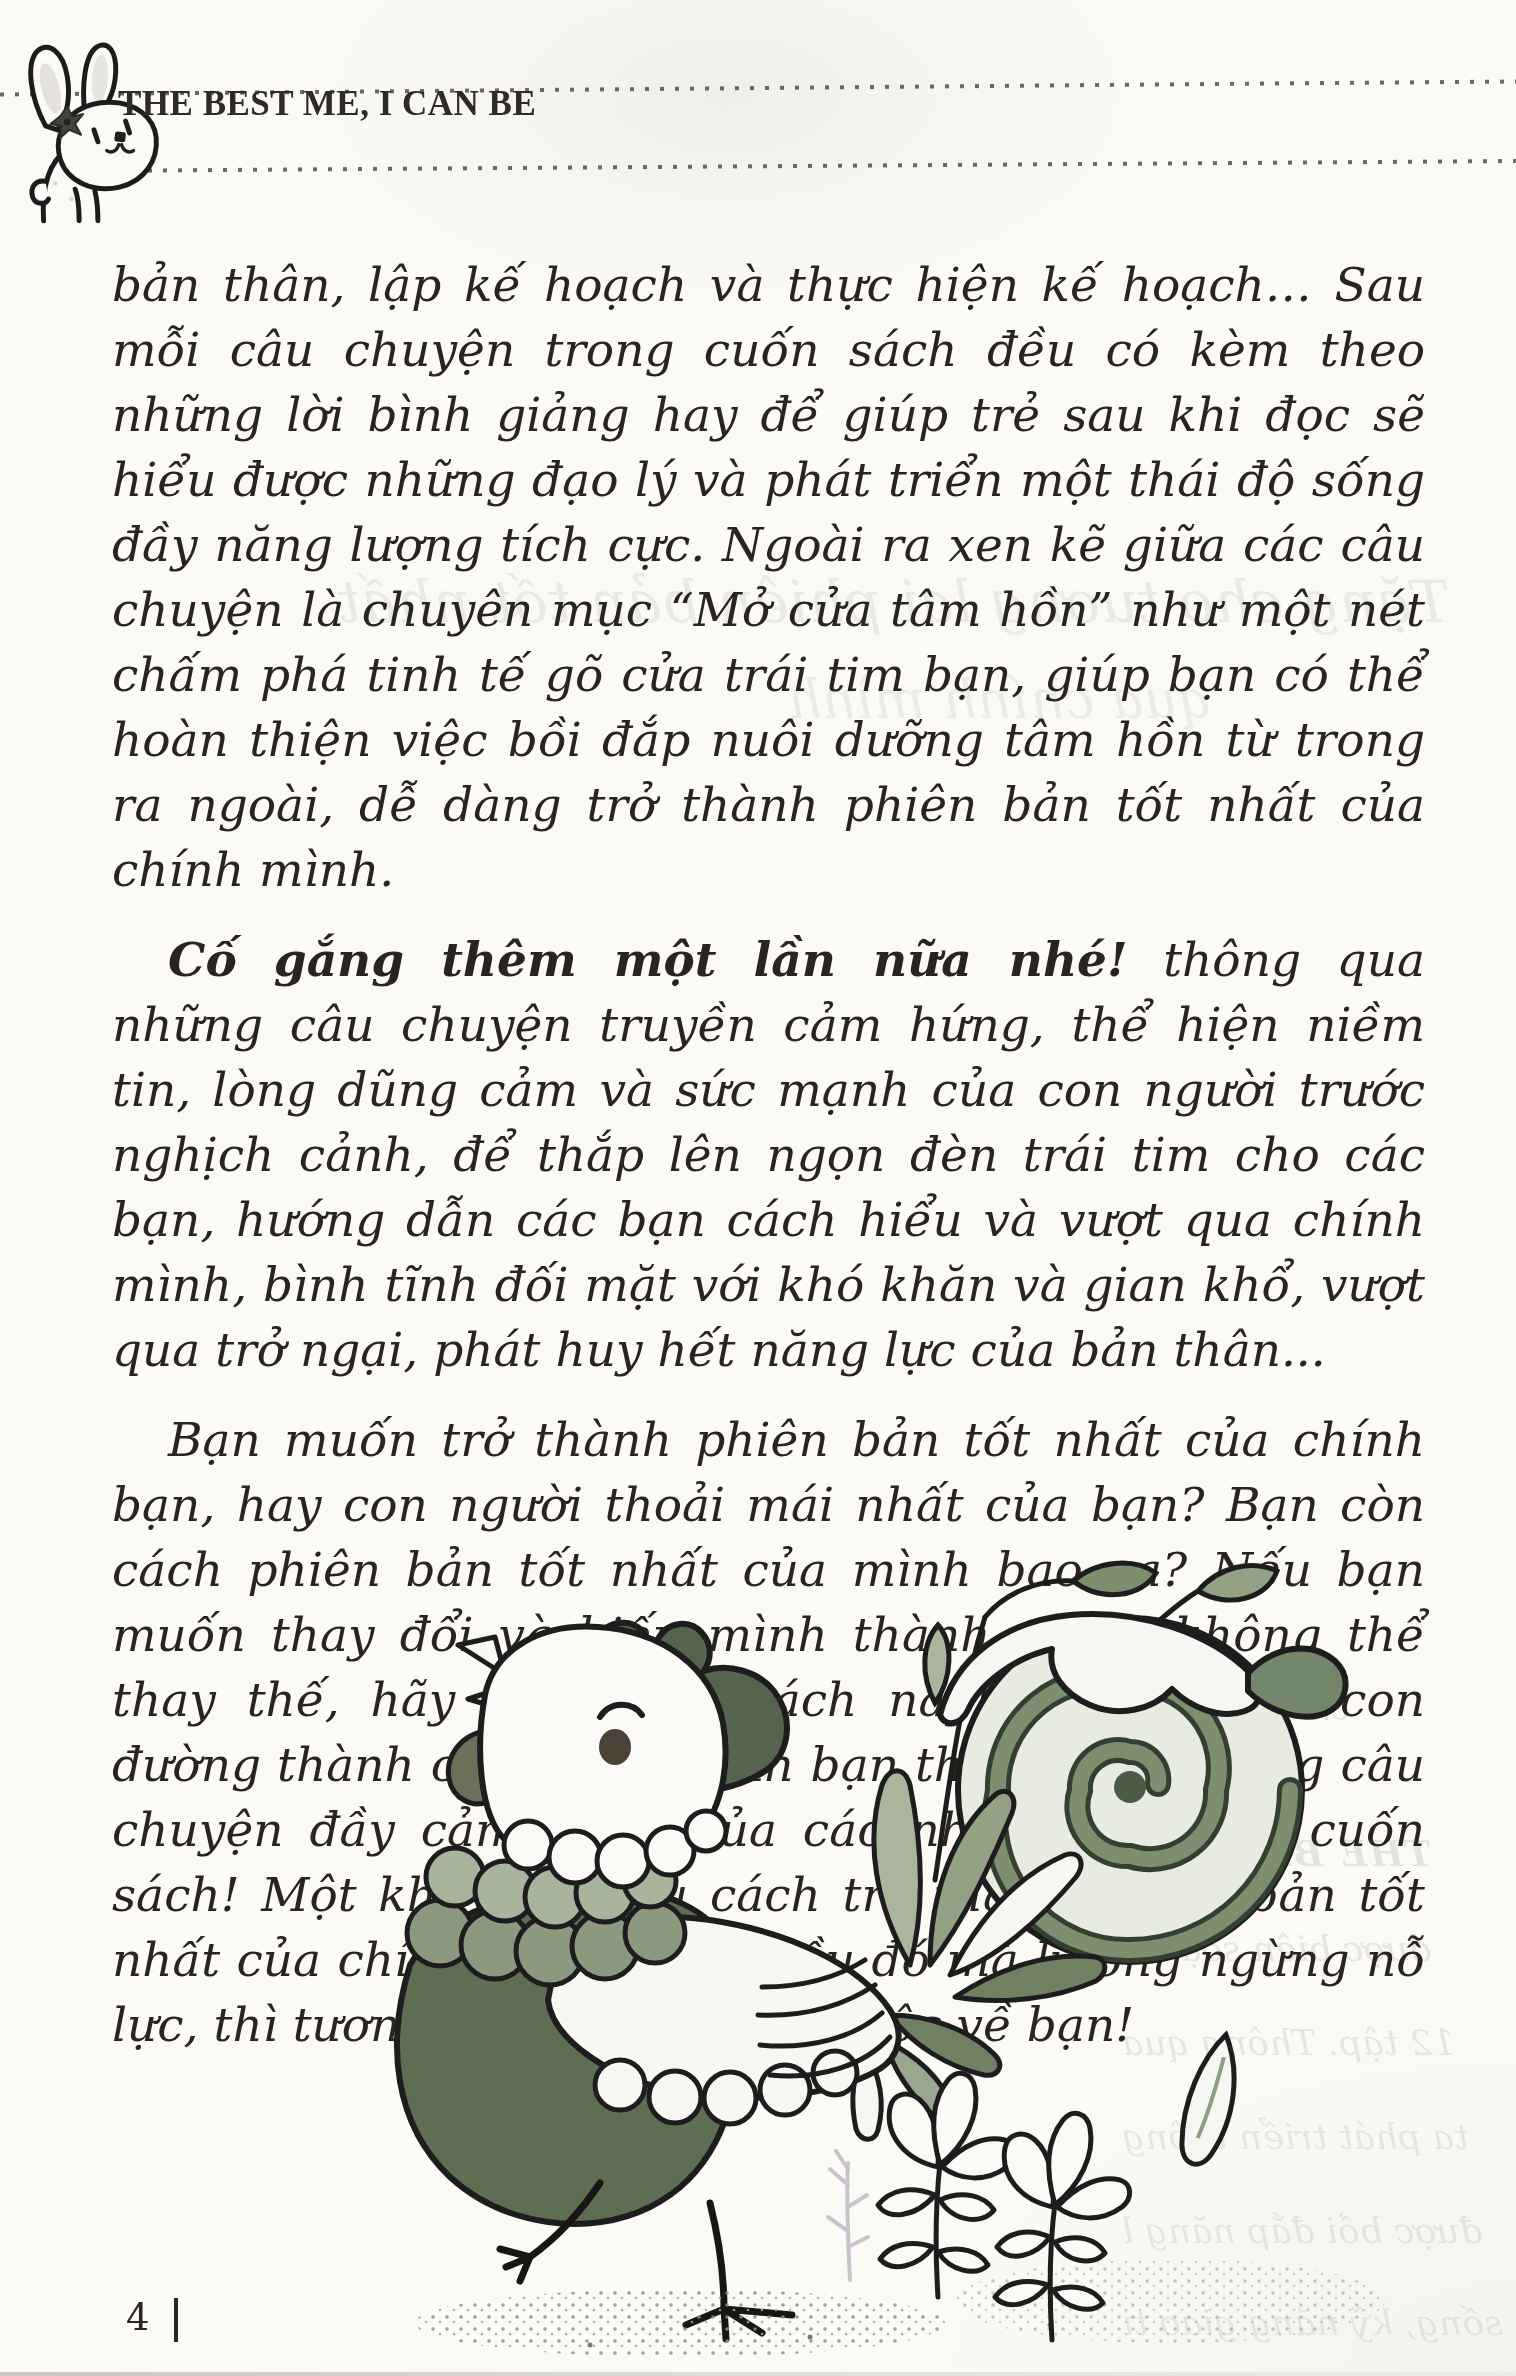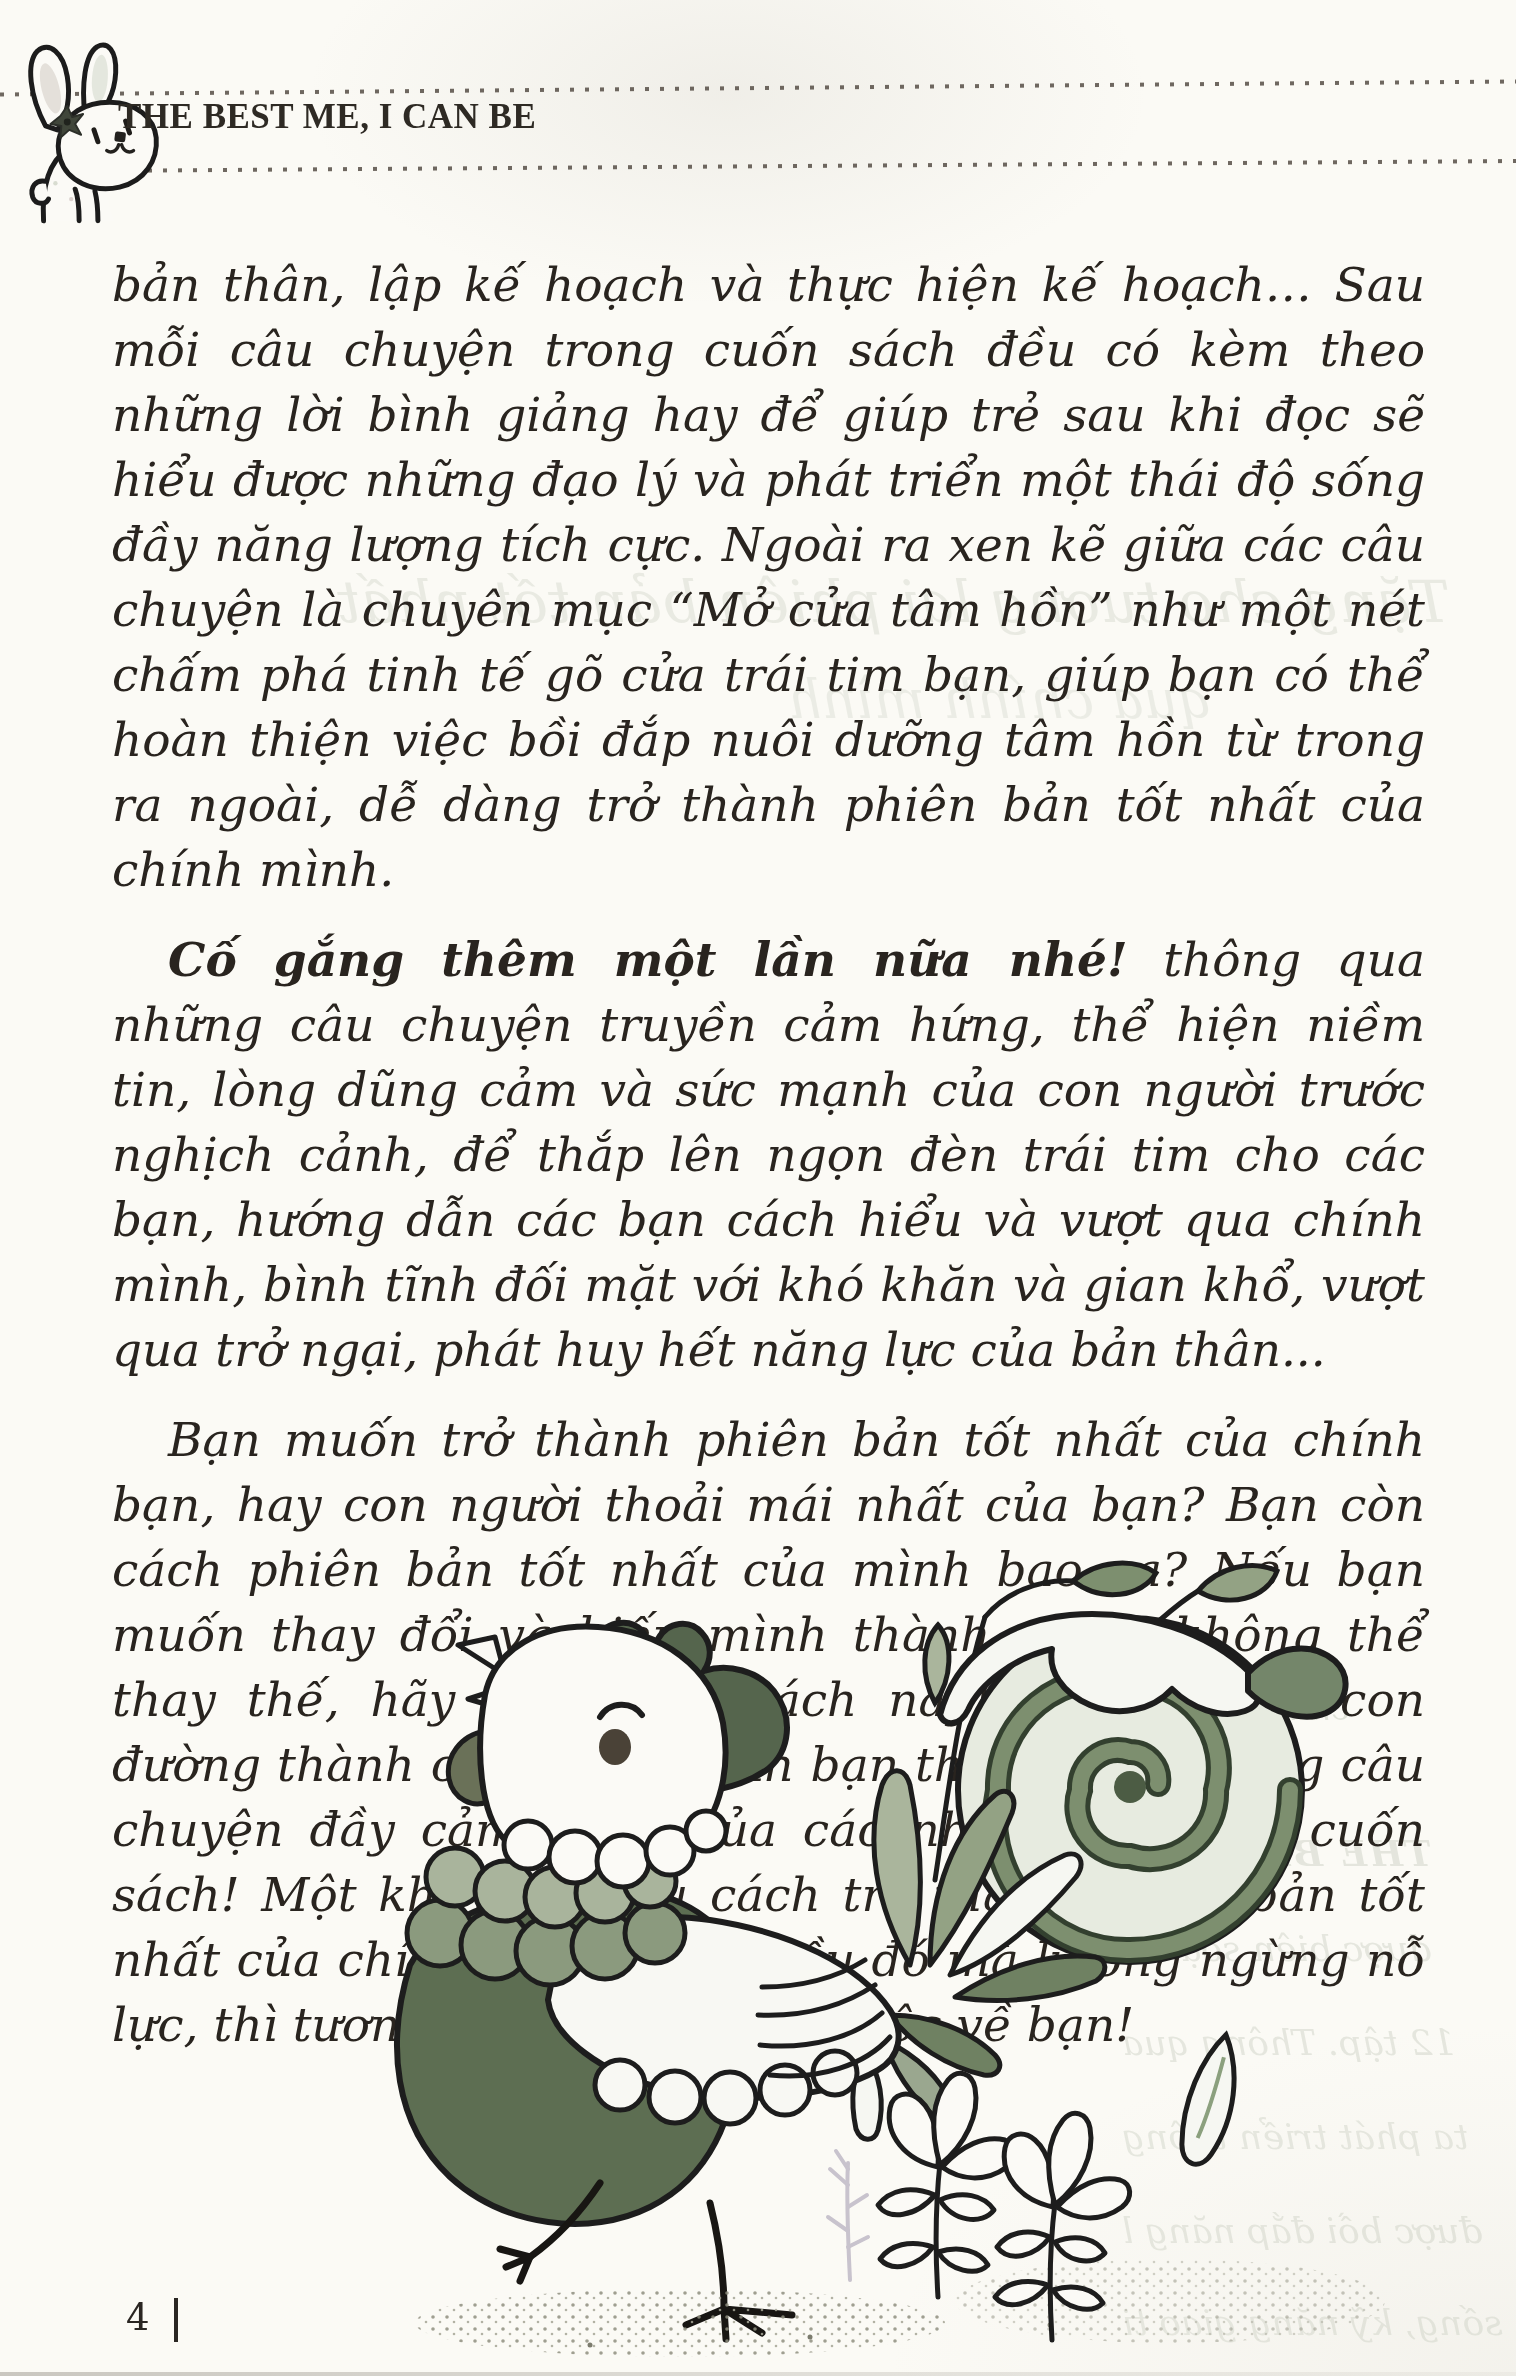--- a/index.html
+++ b/index.html
@@ -14,21 +14,21 @@
   }
   .page::after { content:''; position:absolute; left:0; right:0; bottom:0; height:4px;
     background:linear-gradient(to right, rgba(110,104,94,.35), rgba(110,104,94,.05)); }
 
   
   .dotted { position:absolute; height:4px;
     background:repeating-linear-gradient(to right, rgba(86,78,70,.85) 0 4px, transparent 4px 15px); }
   .dotted-a { top:86px; left:0; width:1516px; transform:rotate(-0.5deg); z-index:1; }
   .dotted-b { top:164px; left:88px; width:1428px; transform:rotate(-0.4deg); z-index:1; }
   .rabbit { position:absolute; left:6px; top:14px; width:168px; height:212px; z-index:3; }
-  .title { position:absolute; left:118px; top:97px; margin:0; z-index:4;
+  .title { position:absolute; left:118px; top:84px; margin:0; z-index:4;
     font-family:"Liberation Serif", serif; font-weight:700; font-size:35px;
     letter-spacing:0.5px; color:#2e2a24; white-space:nowrap; }
 
   
   .bleed span { position:absolute; font-style:italic; color:#76856a;
     transform:scaleX(-1); white-space:nowrap; pointer-events:none; }
   .bf0 { left:420px; top:568px; width:1030px; text-align:center; font-size:58px; opacity:.13; }
   .bf1 { left:720px; top:668px; width:560px; text-align:center; font-size:54px; opacity:.11; }
   .bf2 { left:1145px; top:1688px; font-size:34px; opacity:.20; }
   .bf3 { left:1148px; top:1832px; font-size:36px; opacity:.17; font-style:normal; font-weight:700; letter-spacing:2px; }

